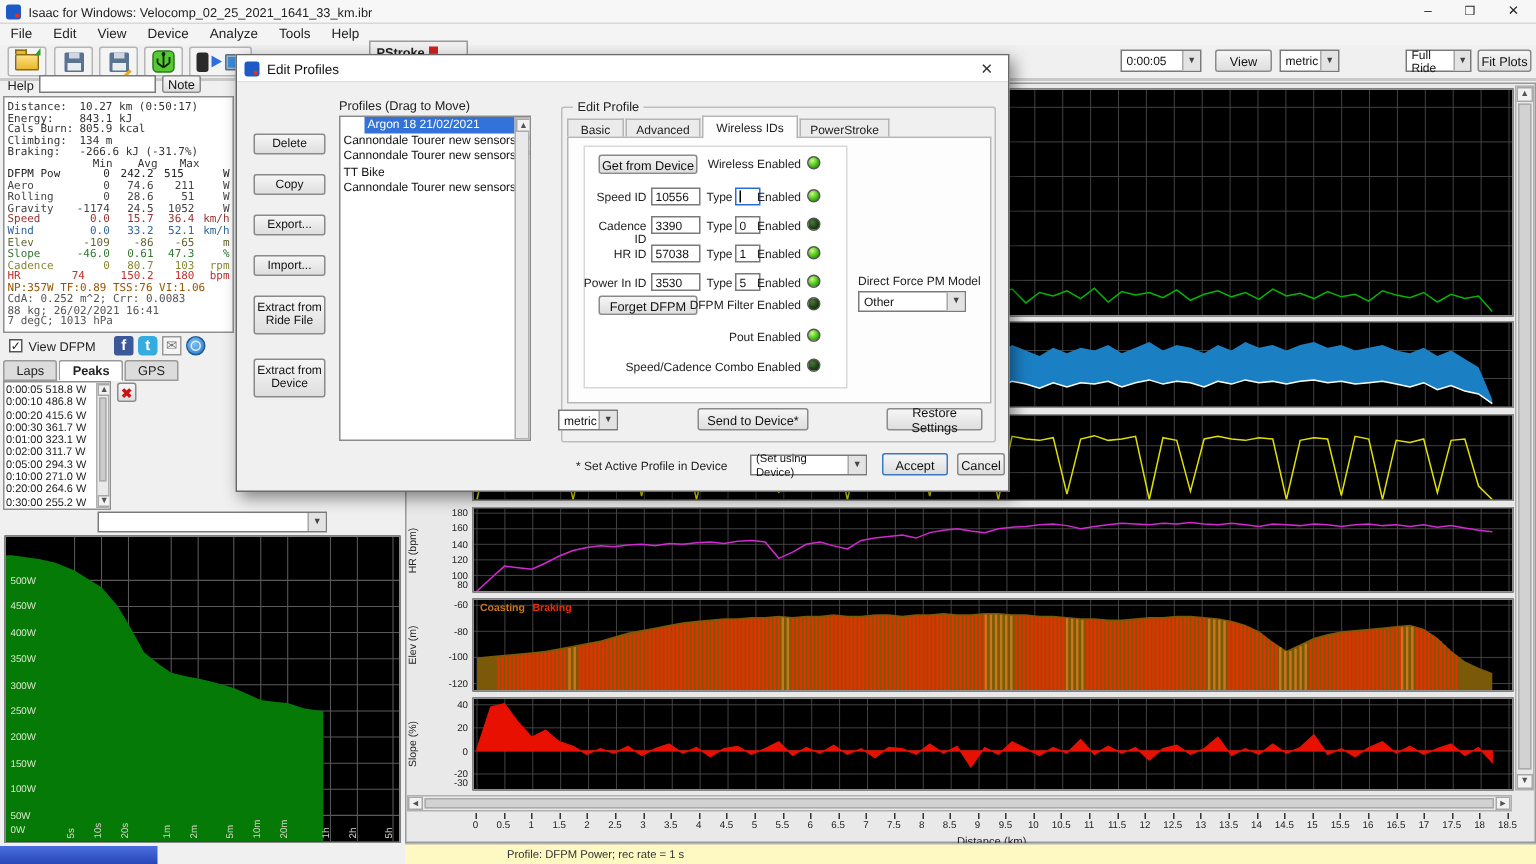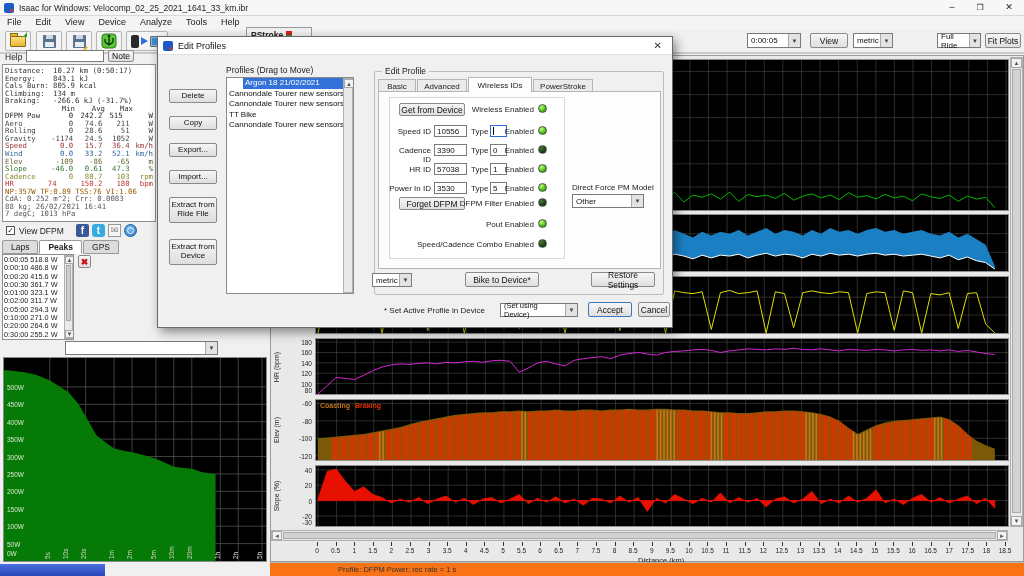--- a/index.html
+++ b/index.html
@@ -902,21 +902,21 @@
   <div style="margin:1px;height:444px;background:#d2d2d2;border:1px solid #aaa;"></div>
   <div class="ar" style="width:11px;height:10px;position:absolute;bottom:0;">▼</div>
 </div>
 
 <div class="sb abs" style="left:271px;top:530px;width:737px;height:11px;">
   <div class="ar" style="width:10px;height:9px;position:absolute;left:0;">◄</div>
   <div style="position:absolute;left:11px;top:1px;width:713px;height:7px;background:#d2d2d2;border:1px solid #aaa;"></div>
   <div class="ar" style="width:10px;height:9px;position:absolute;right:0;">►</div>
 </div>
 
-<div class="abs" style="left:270px;top:562px;width:754px;height:14px;background:#f97316;border-top:1px solid #b5b5b5;display:flex;align-items:center;">
+<div class="abs" style="left:270px;top:562px;width:754px;height:14px;background:#fef9c3;border-top:1px solid #b5b5b5;display:flex;align-items:center;">
   <span style="padding-left:68px;font-size:7.5px;color:#333;">Profile: DFPM Power; rec rate = 1 s</span>
 </div>
 
 <div class="abs" id="dlg" style="left:157px;top:36px;width:516px;height:292px;background:#f0f0f0;border:1px solid #6a6a6a;box-shadow:3px 4px 10px rgba(0,0,0,.45);z-index:10;">
   <div style="position:absolute;left:0;top:0;width:100%;height:18px;background:#fff;border-bottom:1px solid #e0e0e0;display:flex;align-items:center;">
     <div style="width:10px;height:10px;margin:0 5px 0 5px;background:#1c5ac8;border-radius:2px;position:relative;">
       <div style="position:absolute;right:1px;bottom:1px;width:3px;height:3px;background:#e03020;border-radius:50%;"></div>
     </div>
     <span style="font-size:9px;color:#111;">Edit Profiles</span>
     <span style="margin-left:auto;padding:0 10px;font-size:10px;color:#333;">✕</span>
@@ -1003,21 +1003,21 @@
   <span style="position:absolute;left:414px;top:146px;width:86px;font-size:8px;">Direct Force PM Model</span>
   <div class="combo" style="position:absolute;left:414px;top:157px;width:72px;height:14px;">
     <span>Other</span>
       <span class="arr">▼</span>
   </div>
 
   <div class="combo" style="position:absolute;left:214px;top:236px;width:40px;height:14px;">
     <span>metric</span>
       <span class="arr">▼</span>
   </div>
-  <div class="btn" style="position:absolute;left:307px;top:235px;width:74px;height:15px;">Bike to Device*</div>
+  <div class="btn" style="position:absolute;left:307px;top:235px;width:74px;height:15px;">Send to Device*</div>
   <div class="btn" style="position:absolute;left:433px;top:235px;width:64px;height:15px;">Restore Settings</div>
 
   <span style="position:absolute;left:226px;top:269px;font-size:8px;">* Set Active Profile in Device</span>
   <div class="combo" style="position:absolute;left:342px;top:266px;width:78px;height:14px;">
     <span style="font-size:7.5px;">(Set using Device)</span>
       <span class="arr">▼</span>
   </div>
   <div class="btn" style="position:absolute;left:430px;top:265px;width:44px;height:15px;border-color:#3a78c0;">Accept</div>
   <div class="btn" style="position:absolute;left:480px;top:265px;width:32px;height:15px;">Cancel</div>
 </div>

